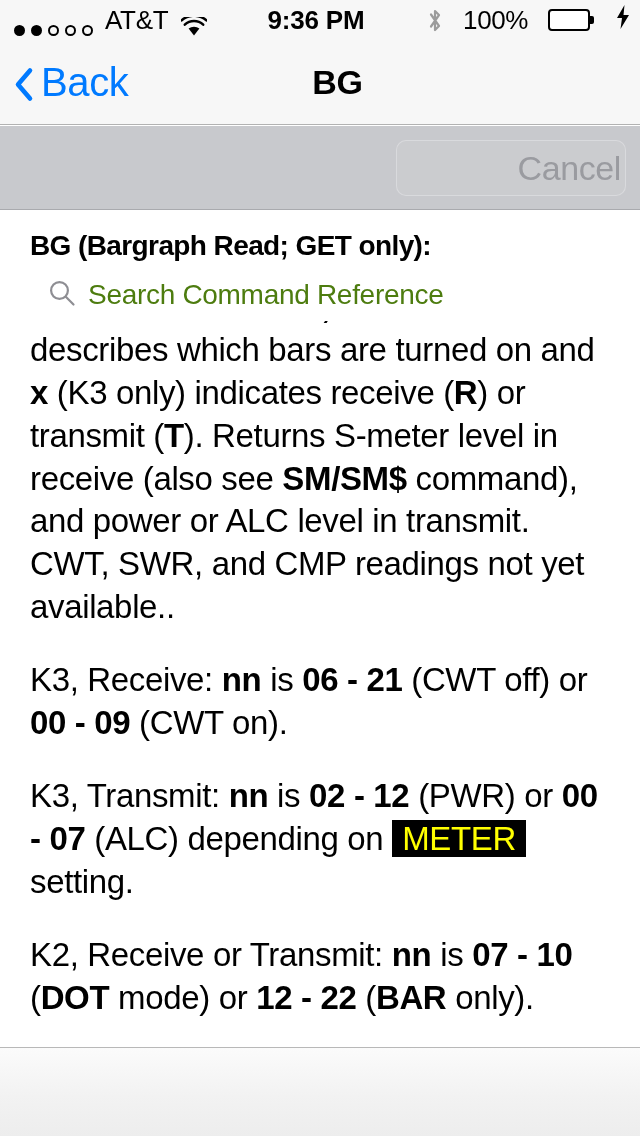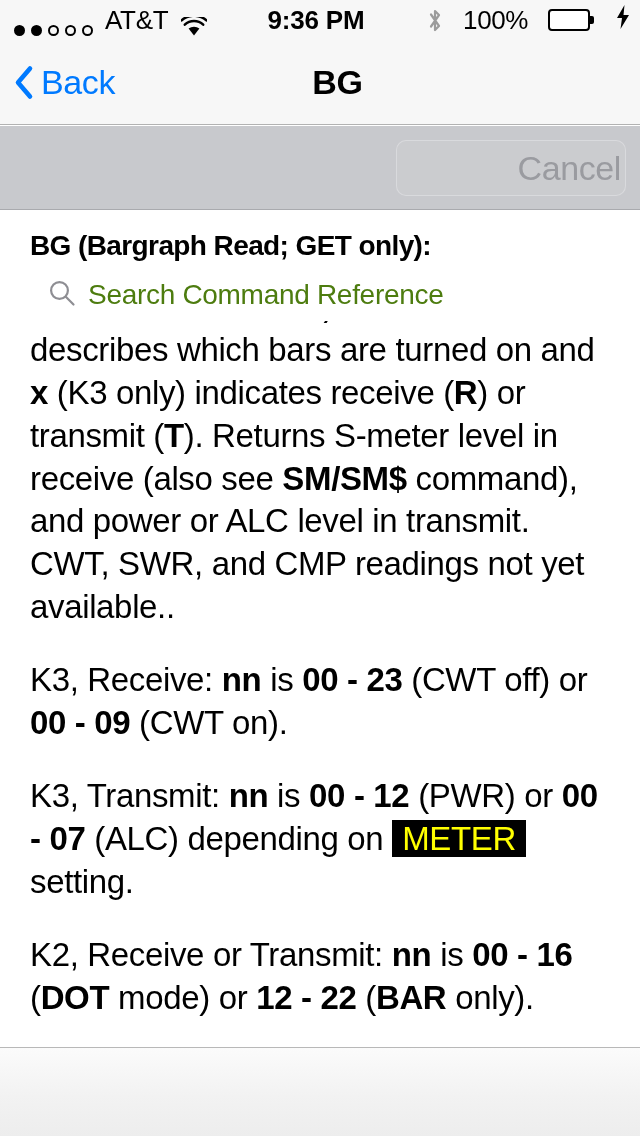--- a/index.html
+++ b/index.html
@@ -47,21 +47,21 @@
 
   
   .navbar {
     position:absolute; top:40px; left:0; width:640px; height:85px;
     background:#f7f7f7;
     border-bottom:1px solid #b2b2b2;
   }
   .back-btn {
     position:absolute; left:14px; top:50%; transform:translateY(-50%);
     display:flex; align-items:center; gap:7px;
-    color:#007aff; font-size:34px; letter-spacing:-0.4px;
+    color:#007aff; font-size:40px; letter-spacing:-0.4px;
     cursor:pointer;
   }
   .chev { width:20px; height:34px; flex:none; }
   .nav-title {
     position:absolute; left:0; top:50%; transform:translateY(-50%);
     width:640px; text-align:center;
     font-size:34px; font-weight:bold; color:#000; letter-spacing:-0.3px;padding-left:35px;
   }
 
   
@@ -191,21 +191,21 @@
           <path d="M17.8 17.8 L25.5 25.5" stroke="#8e8e93" stroke-width="2.2" stroke-linecap="round"></path>
         </svg>
       </span>
       <span class="search-placeholder">Search Command Reference</span>
     </div>
   </div>
 
   <div class="content">
     <h2>BG (Bargraph Read; GET only):</h2>
     <p><span>RSP format: </span><b>BGnnx;</b><span> where </span><b>nn</b><span> describes which bars are turned on and </span><b>x</b><span> (K3 only) indicates receive (</span><b>R</b><span>) or transmit (</span><b>T</b><span>). Returns S-meter level in receive (also see </span><b>SM/SM$</b><span> command), and power or ALC level in transmit. CWT, SWR, and CMP readings not yet available..</span></p>
-    <p><span>K3, Receive: </span><b>nn</b><span> is </span><b>00 - 23</b><span> (CWT off) or </span><b>00 - 09</b><span> (CWT on).</span></p>
-    <p><span>K3, Transmit: </span><b>nn</b><span> is </span><b>00 - 12</b><span> (PWR) or </span><b>00 - 07</b><span> (ALC) depending on </span><span class="hl">METER</span><span> setting.</span></p>
-    <p><span>K2, Receive or Transmit: </span><b>nn</b><span> is </span><b>00 - 16</b><span> (</span><b>DOT</b><span> mode) or </span><b>12 - 22</b><span> (</span><b>BAR</b><span> only).</span></p>
+    <p><span>K3, Receive: </span><b>nn</b><span> is </span><b>06 - 21</b><span> (CWT off) or </span><b>00 - 09</b><span> (CWT on).</span></p>
+    <p><span>K3, Transmit: </span><b>nn</b><span> is </span><b>02 - 12</b><span> (PWR) or </span><b>00 - 07</b><span> (ALC) depending on </span><span class="hl">METER</span><span> setting.</span></p>
+    <p><span>K2, Receive or Transmit: </span><b>nn</b><span> is </span><b>07 - 10</b><span> (</span><b>DOT</b><span> mode) or </span><b>12 - 22</b><span> (</span><b>BAR</b><span> only).</span></p>
 
   </div>
 
   <div class="toolbar"></div>
 
 </div>
 
 </body></html>

